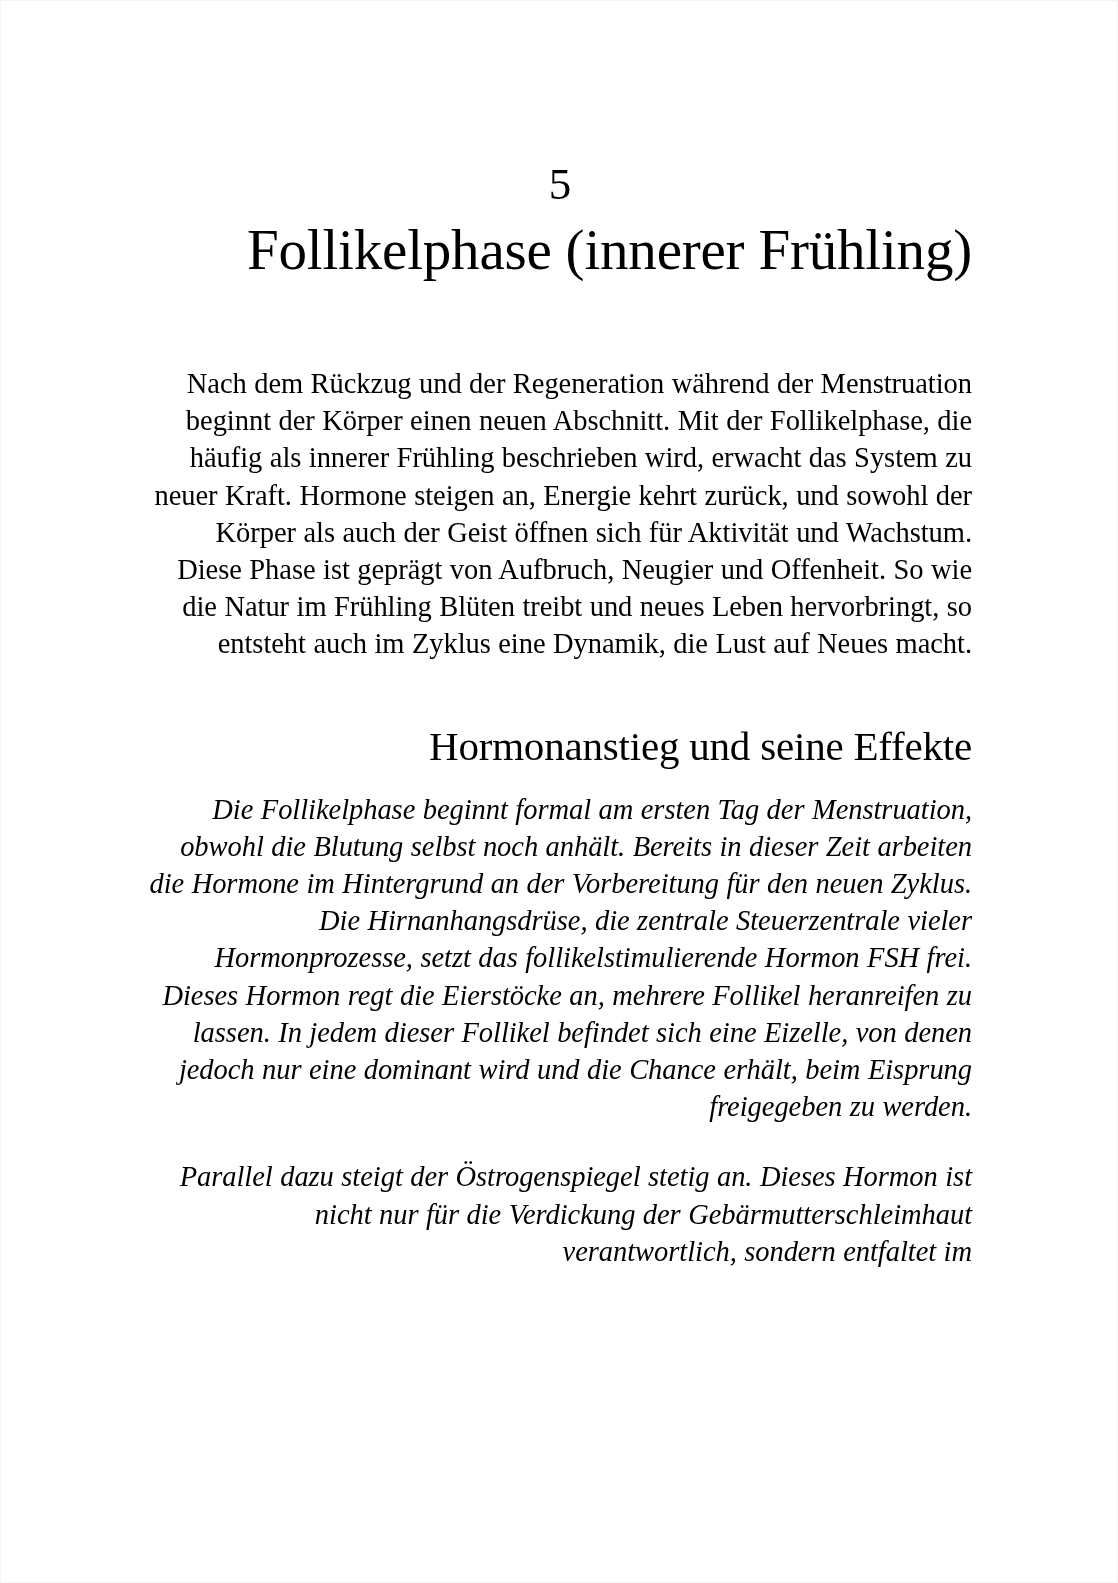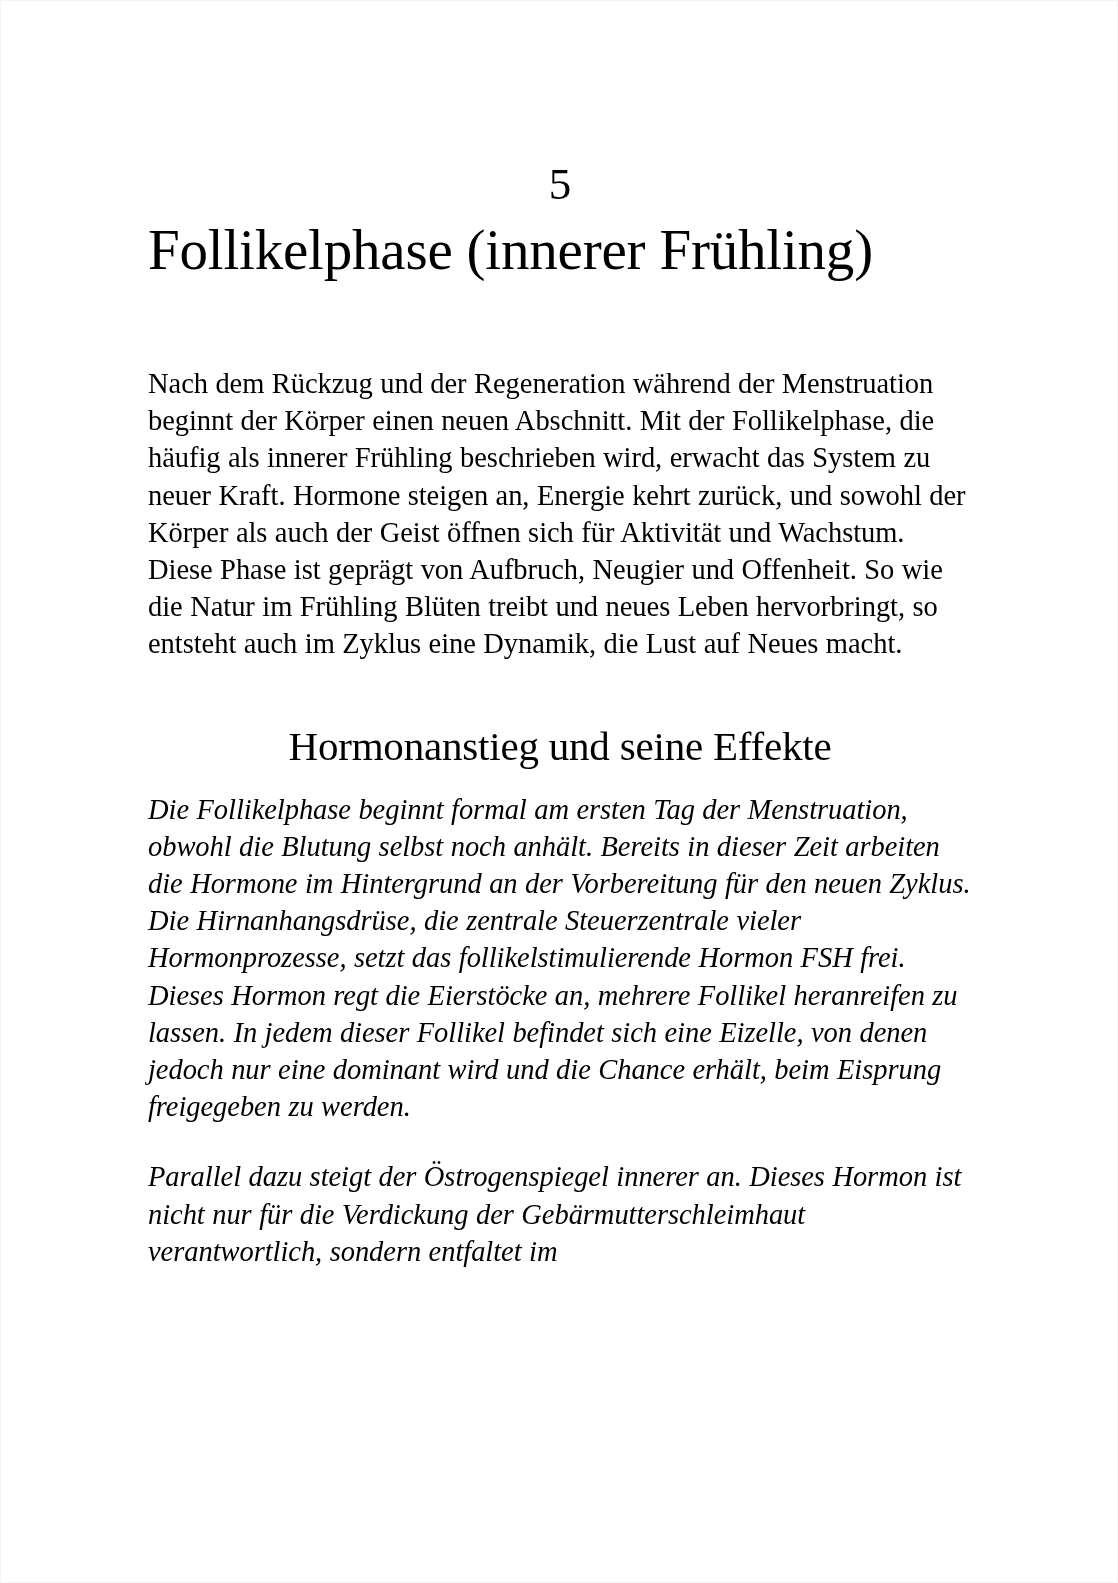--- a/index.html
+++ b/index.html
@@ -38,55 +38,55 @@
     font-size: 45px;
     line-height: 56px;
     font-weight: 400;
     margin: 0;
     padding-top: 155px;
     letter-spacing: 0.2px;
   }
 
   
   .chapter-title {
-    text-align: left;
+    text-align: right;
     font-size: 57px;
     line-height: 68px;
     font-weight: 400;
     margin: 0;
     padding-top: 4px;
     letter-spacing: -0.2px;
     white-space: nowrap;
   }
 
   
   .body-block {
     margin: 0;
     padding-top: 81px;
   }
 
   .para {
     font-size: 28.5px;
     line-height: 37.2px;
     margin: 0 0 33px 0;
-    text-align: left;
+    text-align: right;
     letter-spacing: -0.05px;
     word-spacing: 0.4px;
   }
   .para:last-child { margin-bottom: 0; }
 
   
   .section-heading {
     font-size: 41px;
     line-height: 48px;
     font-weight: 400;
     margin: 0;
     padding-top: 59px;
     padding-bottom: 21px;
-    text-align: center;
+    text-align: right;
     letter-spacing: -0.2px;
   }
 
   .section-body { margin: 0; font-style: italic; }
 </style>
 </head>
 <body>
 
 <div class="page">
   <div class="content">
@@ -96,17 +96,17 @@
     <h1 class="chapter-title">Follikelphase (innerer Frühling)</h1>
 
     <div class="body-block">
       <p class="para">Nach dem Rückzug und der Regeneration während der Menstruation beginnt der Körper einen neuen Abschnitt. Mit der Follikelphase, die häufig als innerer Frühling beschrieben wird, erwacht das System zu neuer Kraft. Hormone steigen an, Energie kehrt zurück, und sowohl der Körper als auch der Geist öffnen sich für Aktivität und Wachstum. Diese Phase ist geprägt von Aufbruch, Neugier und Offenheit. So wie die Natur im Frühling Blüten treibt und neues Leben hervorbringt, so entsteht auch im Zyklus eine Dynamik, die Lust auf Neues macht.</p>
     </div>
 
     <h2 class="section-heading">Hormonanstieg und seine Effekte</h2>
 
     <div class="section-body">
       <p class="para">Die Follikelphase beginnt formal am ersten Tag der Menstruation, obwohl die Blutung selbst noch anhält. Bereits in dieser Zeit arbeiten die Hormone im Hintergrund an der Vorbereitung für den neuen Zyklus. Die Hirnanhangsdrüse, die zentrale Steuerzentrale vieler Hormonprozesse, setzt das follikelstimulierende Hormon FSH frei. Dieses Hormon regt die Eierstöcke an, mehrere Follikel heranreifen zu lassen. In jedem dieser Follikel befindet sich eine Eizelle, von denen jedoch nur eine dominant wird und die Chance erhält, beim Eisprung freigegeben zu werden.</p>
-      <p class="para">Parallel dazu steigt der Östrogenspiegel innerer an. Dieses Hormon ist nicht nur für die Verdickung der Gebärmutterschleimhaut verantwortlich, sondern entfaltet im</p>
+      <p class="para">Parallel dazu steigt der Östrogenspiegel stetig an. Dieses Hormon ist nicht nur für die Verdickung der Gebärmutterschleimhaut verantwortlich, sondern entfaltet im</p>
     </div>
 
   </div>
 </div>
 
 </body></html>

